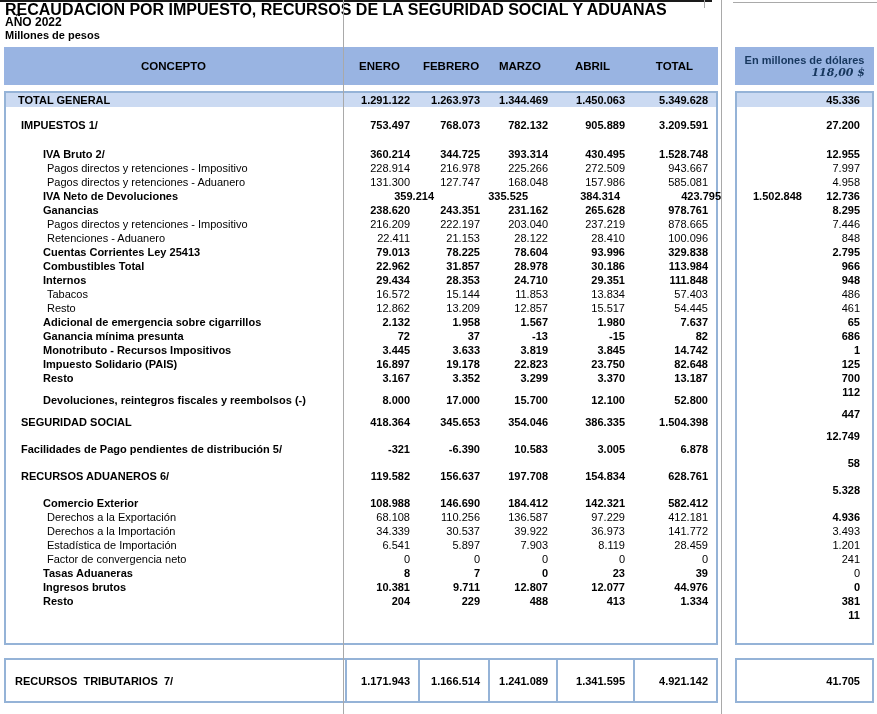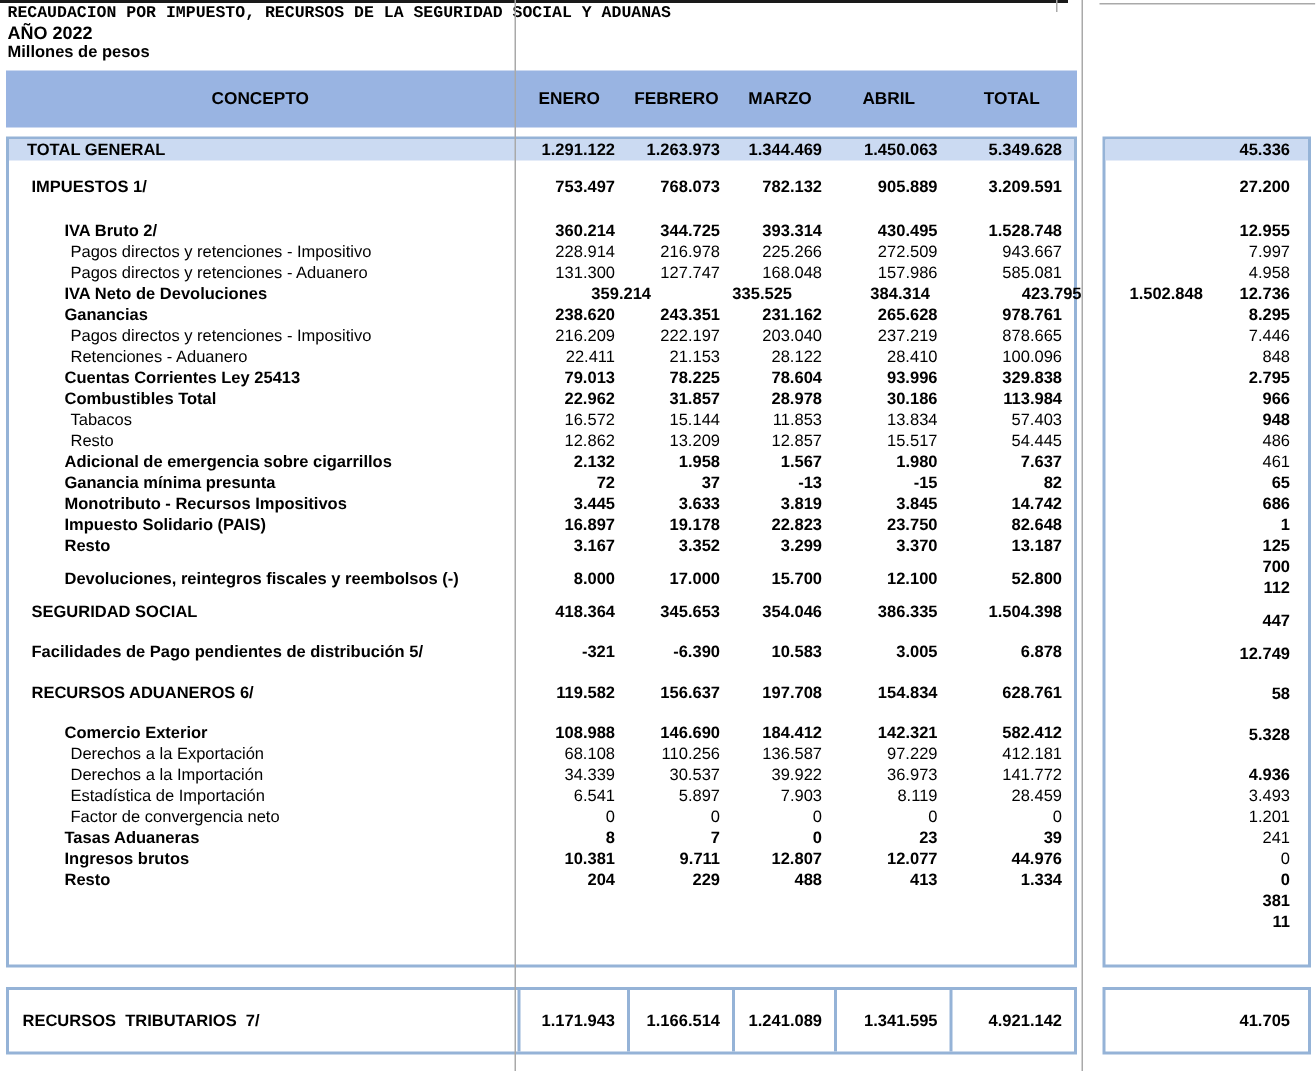--- a/index.html
+++ b/index.html
@@ -2,21 +2,21 @@
 <html><head>
 <meta charset="utf-8">
 <style>
   html,body{margin:0;padding:0;background:#fff;}
   .sheet{
     position:relative;width:877px;height:714px;background:#fff;overflow:hidden;
     font-family:"Liberation Sans",sans-serif;color:#000;
     --header-bg:#99B4E2;--highlight-bg:#CBDAF2;--border:#95B3D7;--navy:#17375E;--grid:#A9A9A9;
   }
   .titleblock{position:absolute;left:5px;top:3px;line-height:13px;}
-  .t1{font-size:11px;font-weight:bold;white-space:nowrap;font-family:Liberation Mono, monospace;}
+  .t1{font-size:16px;font-weight:bold;white-space:nowrap;}
   .t2{font-size:12px;font-weight:bold;}
   .t3{font-size:11px;font-weight:bold;}
   .hdr-main{position:absolute;left:4px;top:47px;width:714px;height:38px;background:var(--header-bg);
     display:grid;grid-template-columns:339px 73px 70px 68px 77px 1fr;align-items:center;}
   .hcell{text-align:center;font-weight:bold;font-size:11.5px;}
   .hdr-usd{position:absolute;left:735px;top:47px;width:139px;height:38px;background:var(--header-bg);
     display:flex;flex-direction:column;justify-content:center;color:var(--navy);}
   .usd-t{font-size:11px;font-weight:bold;text-align:center;white-space:nowrap;}
   .usd-r{font-size:11px;font-weight:bold;font-style:italic;text-align:right;padding-right:9px;font-family:"DejaVu Serif",serif;}
   .box{position:absolute;border:2px solid var(--border);background:transparent;box-sizing:border-box;}
@@ -56,20 +56,24 @@
 
   <div class="hdr-main">
     <div class="hcell">CONCEPTO</div>
     <div class="hcell">ENERO</div>
     <div class="hcell">FEBRERO</div>
     <div class="hcell">MARZO</div>
     <div class="hcell">ABRIL</div>
     <div class="hcell">TOTAL</div>
   </div>
 
+  <div class="hdr-usd">
+    <div class="usd-t">En millones de dólares</div>
+    <div class="usd-r">118,00 $</div>
+  </div>
 
   <div class="box main-box">
     <div>
         <div class="grid-row highlight" style="height: 14px;">
           <div class="lbl ind0 bold">TOTAL GENERAL</div>
           <div class="num bold">1.291.122</div>
           <div class="num bold">1.263.973</div>
           <div class="num bold">1.344.469</div>
           <div class="num bold">1.450.063</div>
           <div class="num bold">5.349.628</div>
@@ -150,20 +154,28 @@
         </div>
         <div class="grid-row" style="height: 14px;">
           <div class="lbl ind2 bold">Combustibles Total</div>
           <div class="num bold">22.962</div>
           <div class="num bold">31.857</div>
           <div class="num bold">28.978</div>
           <div class="num bold">30.186</div>
           <div class="num bold">113.984</div>
         </div>
         <div class="grid-row" style="height: 14px;">
+          <div class="lbl ind2 bold">Internos</div>
+          <div class="num bold">29.434</div>
+          <div class="num bold">28.353</div>
+          <div class="num bold">24.710</div>
+          <div class="num bold">29.351</div>
+          <div class="num bold">111.848</div>
+        </div>
+        <div class="grid-row" style="height: 14px;">
           <div class="lbl ind3">Tabacos</div>
           <div class="num">16.572</div>
           <div class="num">15.144</div>
           <div class="num">11.853</div>
           <div class="num">13.834</div>
           <div class="num">57.403</div>
         </div>
         <div class="grid-row" style="height: 14px;">
           <div class="lbl ind3">Resto</div>
           <div class="num">12.862</div>

